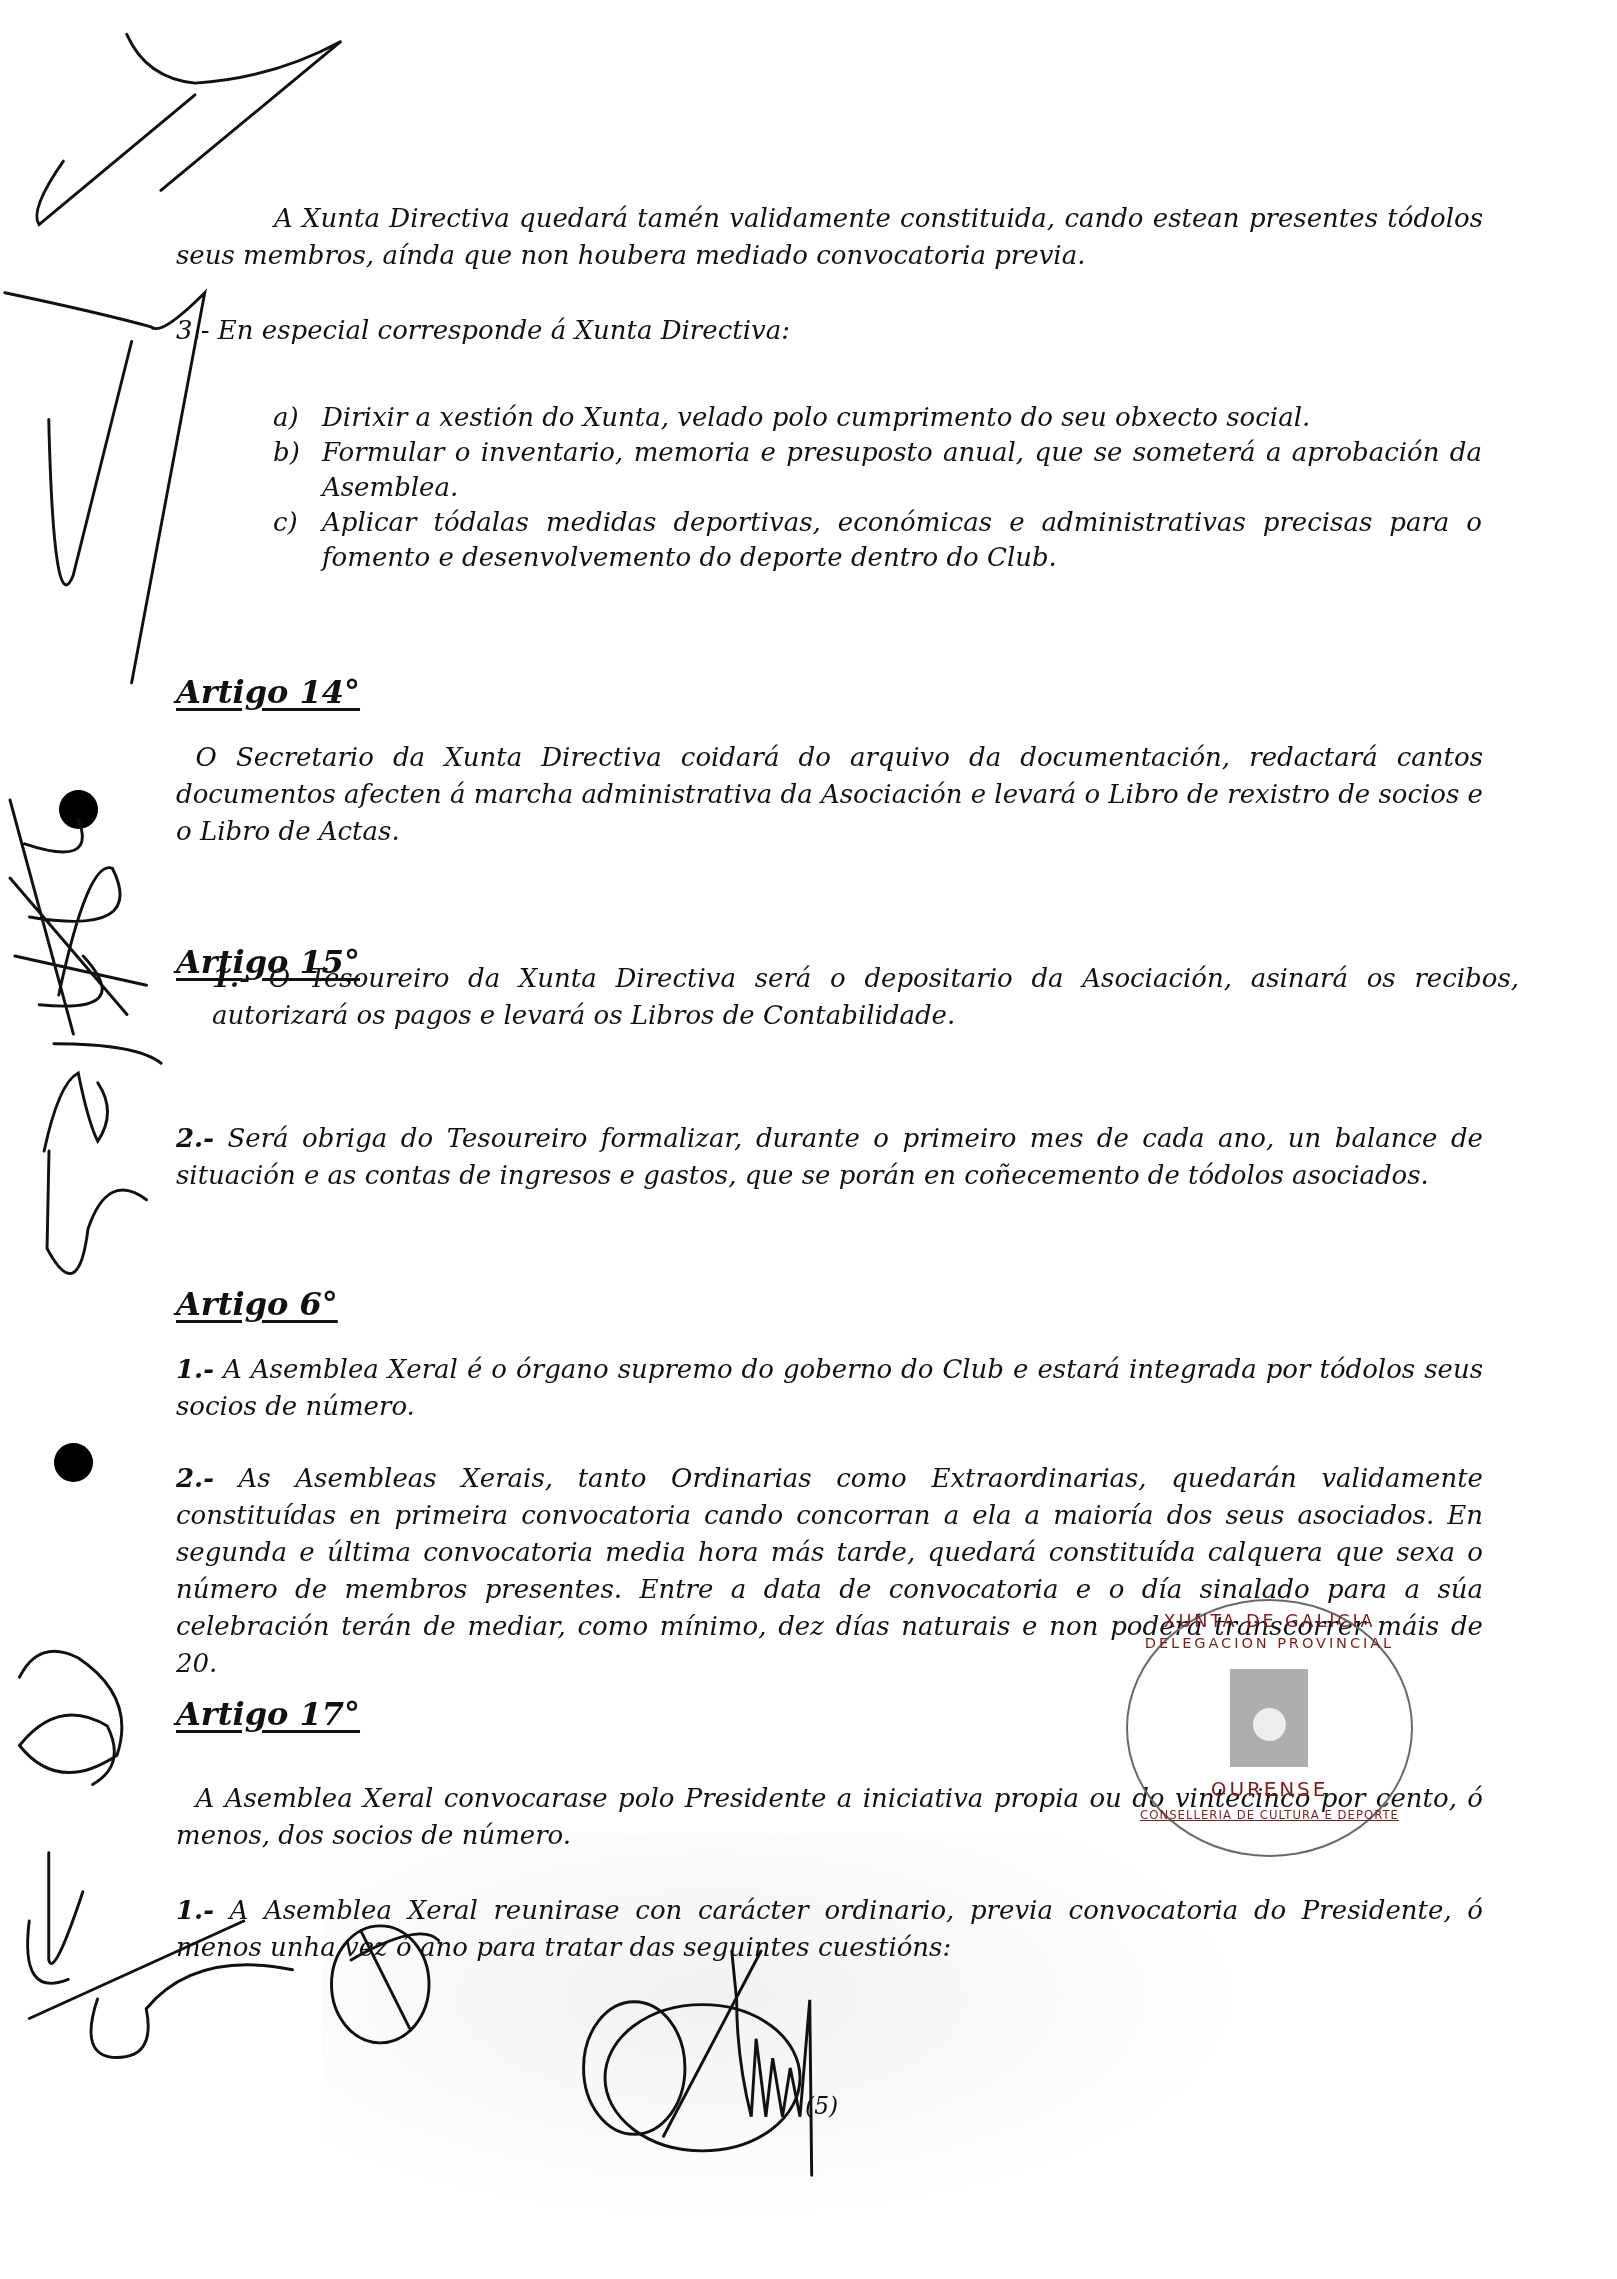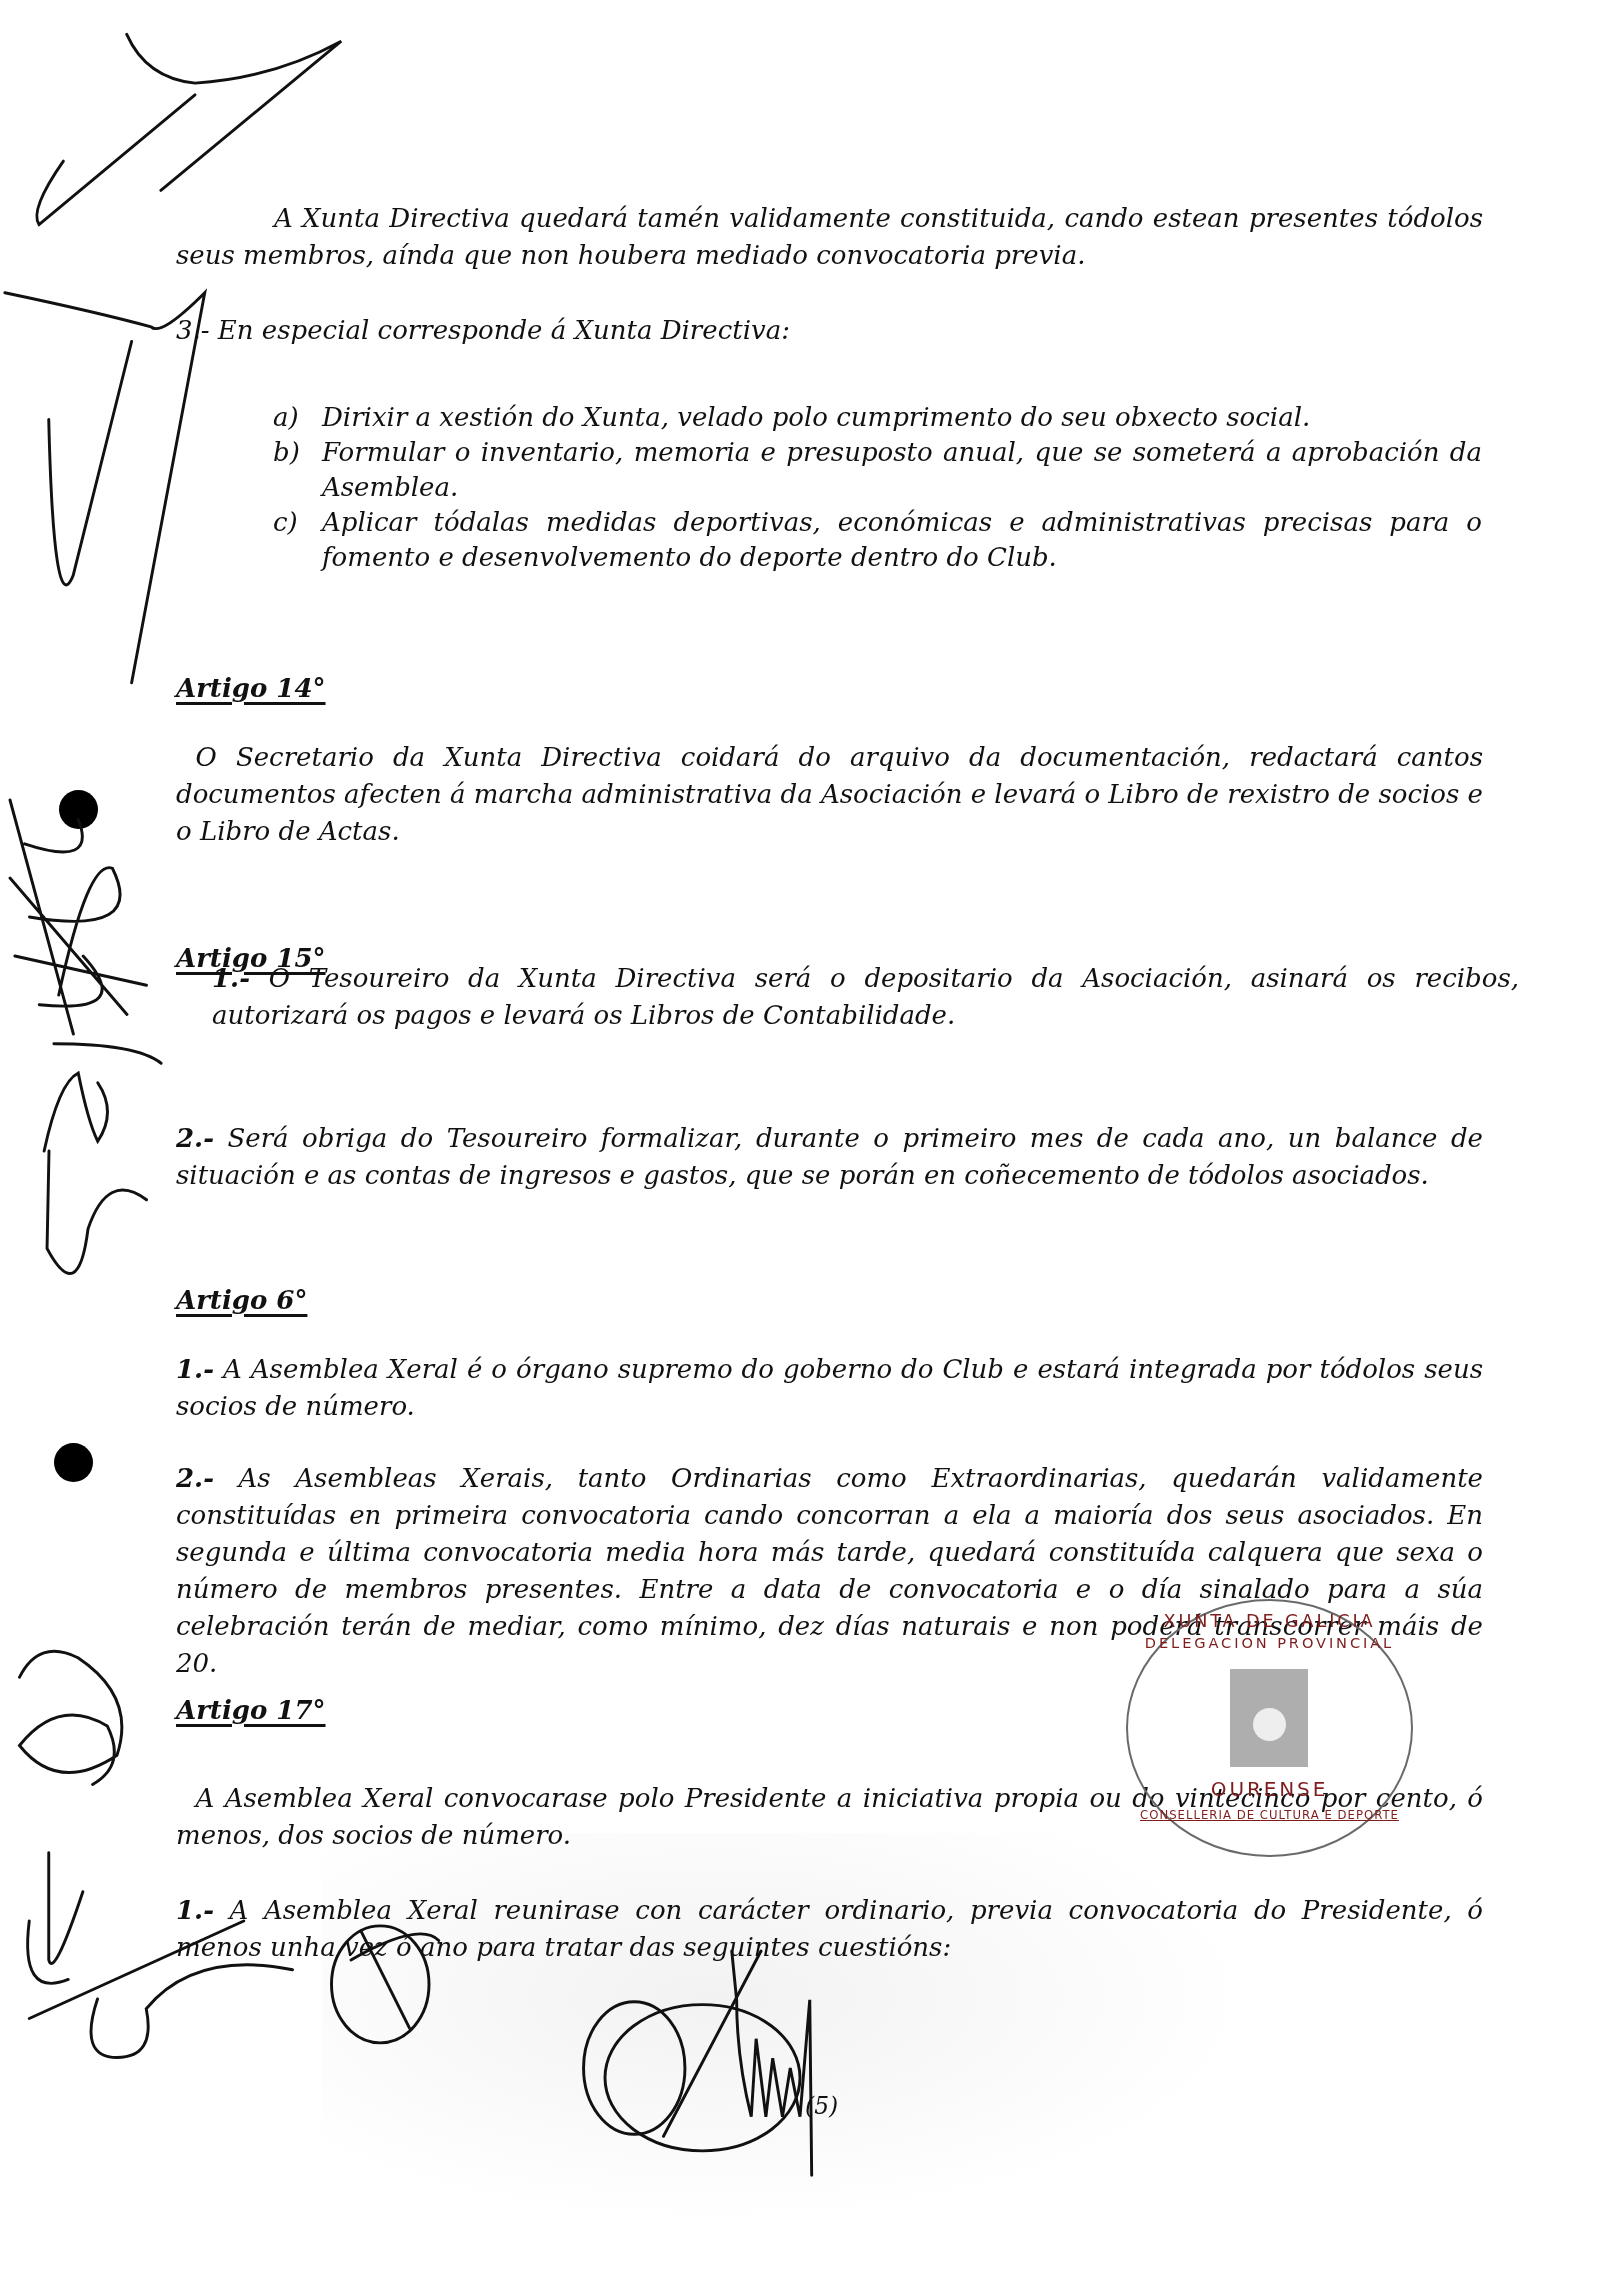--- a/index.html
+++ b/index.html
@@ -17,21 +17,21 @@
   }
   .p {
     position: absolute; left: 176px; width: 1307px;
     font-style: italic; font-size: 26px; line-height: 37px;
     text-align: justify; margin: 0;
   }
   .indent { text-indent: 98px; }
   .indent-sm { text-indent: 19.5px; }
   .heading {
     position: absolute; left: 176px; margin: 0;
-    font-style: italic; font-weight: bold; font-size: 26px;
+    font-style: italic; font-weight: bold; font-size: 32px;
     text-decoration: underline; text-decoration-thickness: 2.9px; text-underline-offset: 4.9px;
   }
   .list { position: absolute; left: 273px; width: 1209px; margin: 0; padding: 0; list-style: none; }
   .list li {
     position: relative; padding-left: 49px;
     font-style: italic; font-size: 26px; line-height: 35px; text-align: justify;
   }
   .list li .mark { position: absolute; left: 0; top: 0; }
   .b { font-weight: bold; }
   .stamp {

